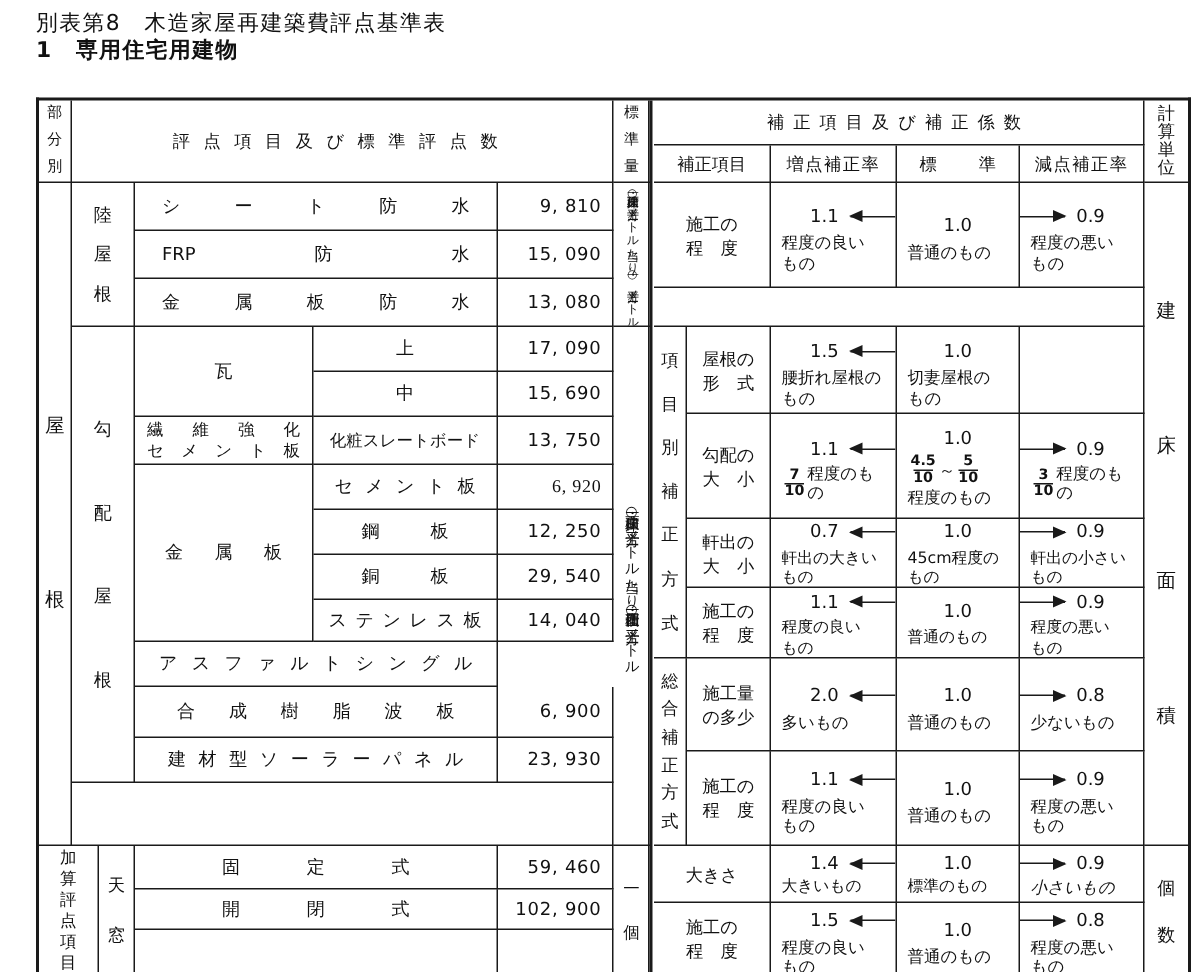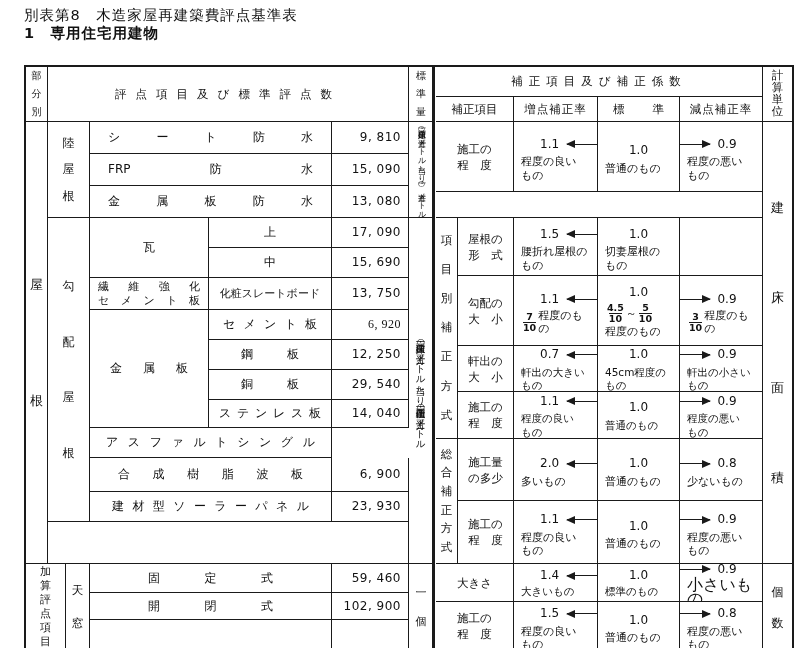--- a/index.html
+++ b/index.html
@@ -442,21 +442,21 @@
       </div>
     <div class="desc" style="padding-top:1px;font-size:10.5px;">標準のもの</div>
   </div>
   <div class="c std-c" style="left:654px;top:497px;width:83px;height:38px;">
     <div class="vrow dec" style="margin-top:1px;">
         <span class="arr arr-r">
           <i></i>
         </span>
         <span class="val">0.9</span>
       </div>
-    <div class="desc" style="padding-top:1px;font-size:16px;">小さいもの</div>
+    <div class="desc" style="padding-top:1px;font-size:11px;font-style:italic;">小さいもの</div>
   </div>
 
   <div class="c corr-label nb" style="left:410px;top:535px;width:78px;height:48px;">施工の
 程　度</div>
   <div class="c std-c nb" style="left:488px;top:535px;width:84px;height:48px;">
     <div class="vrow inc">
         <span class="val">1.5</span>
         <span class="arr arr-l">
           <i></i>
         </span>

